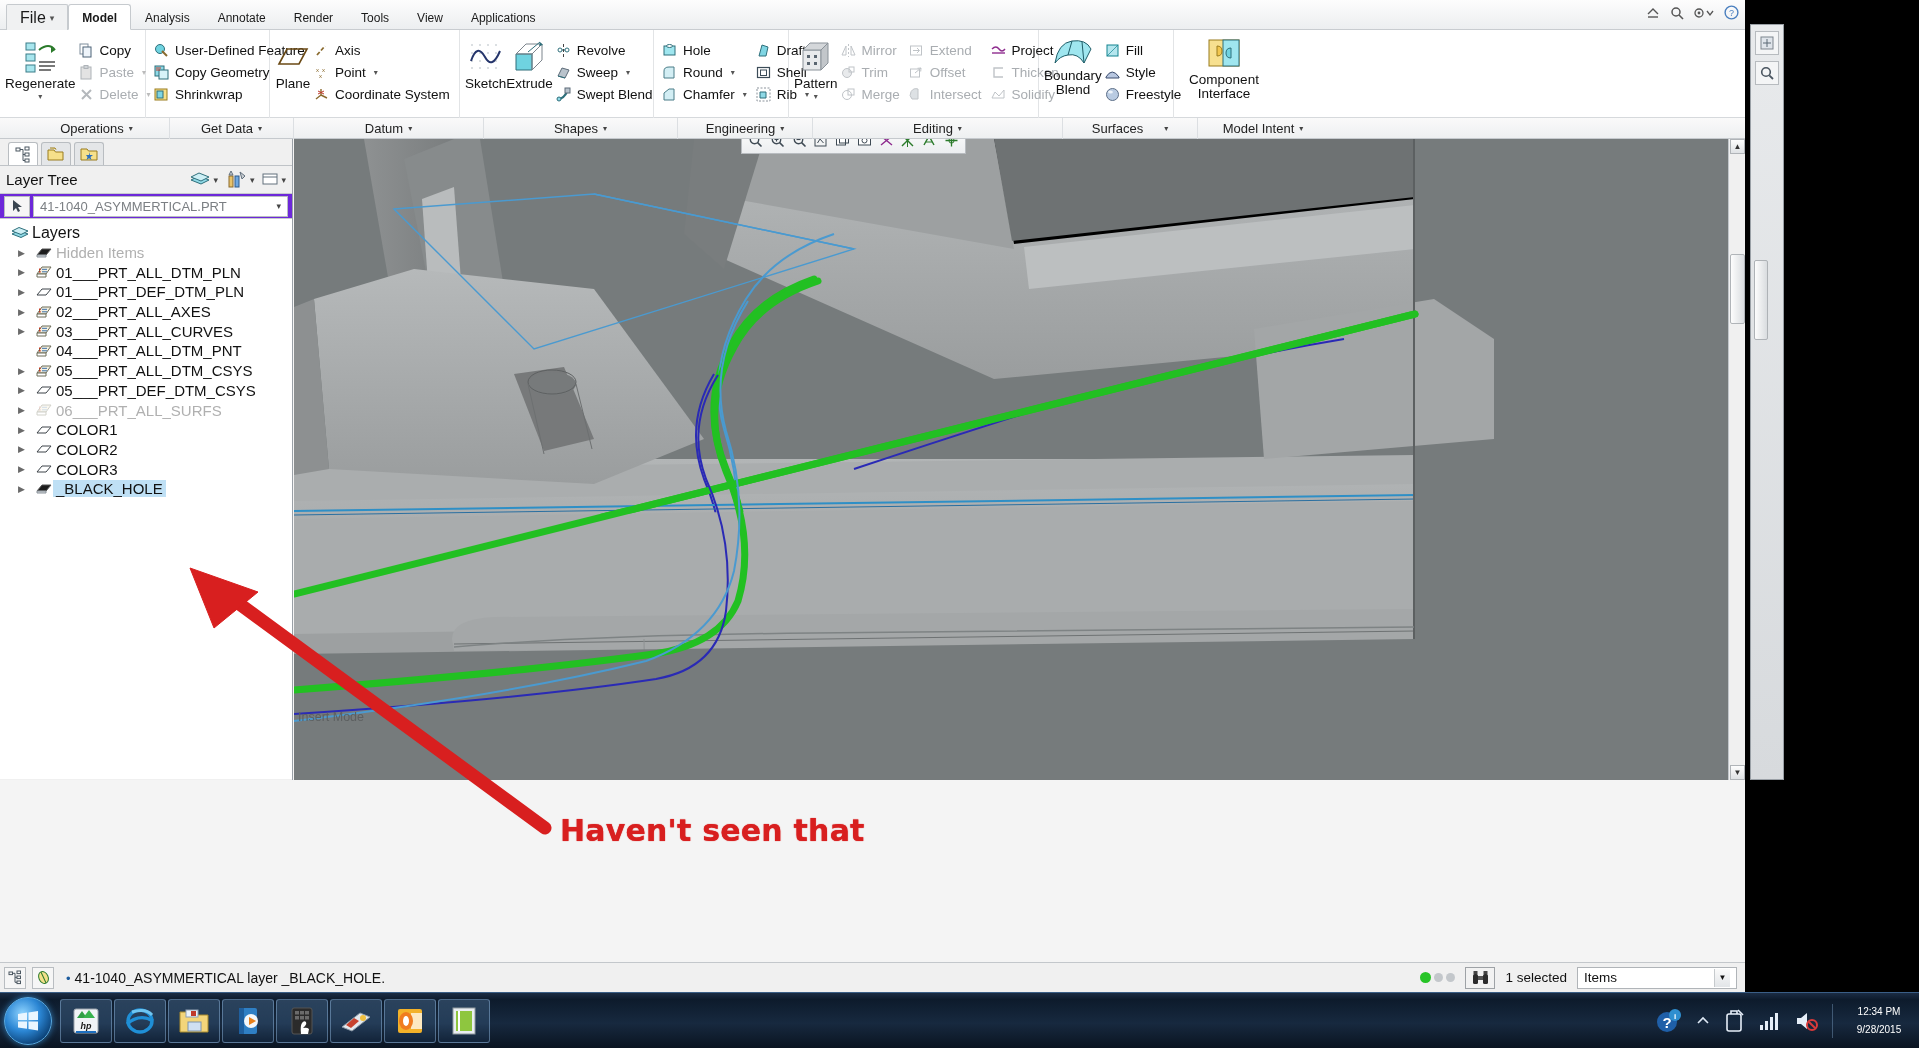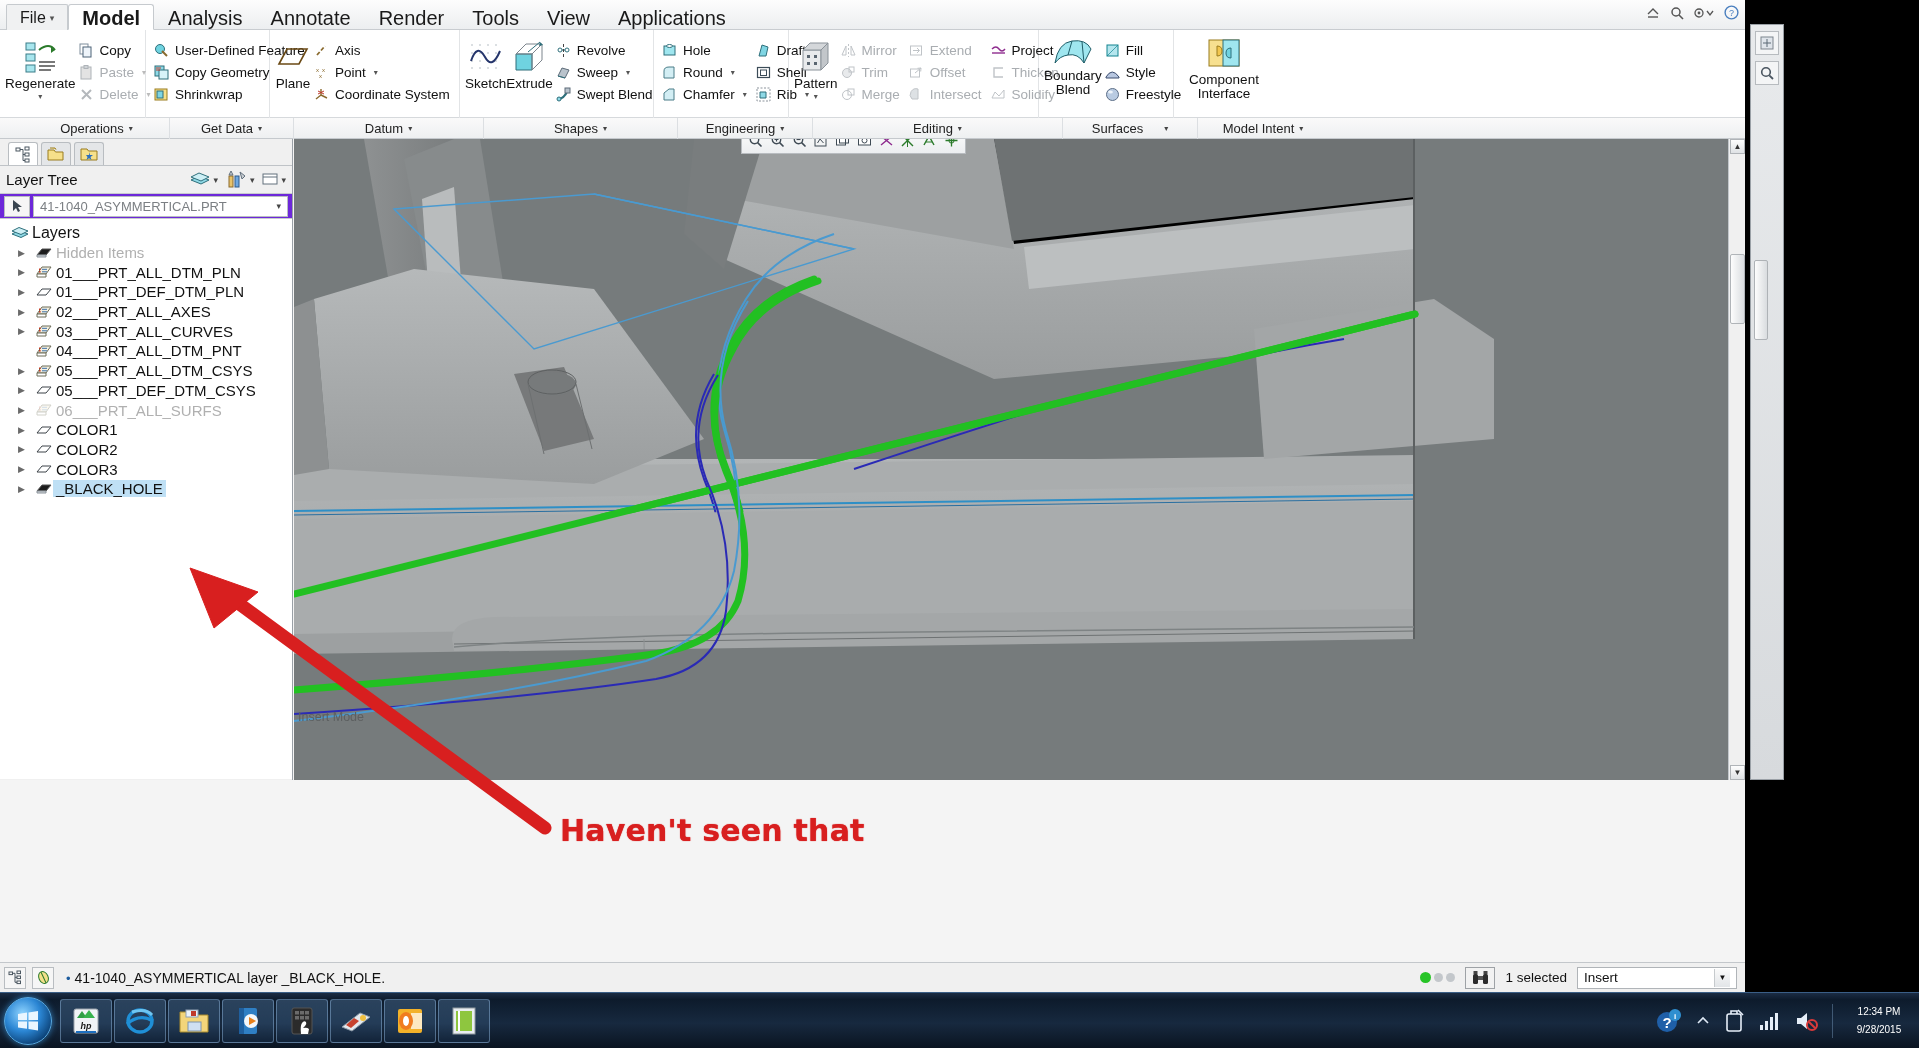--- a/index.html
+++ b/index.html
@@ -40,21 +40,21 @@
     position: relative;
     height: 30px;
     background: linear-gradient(#fdfdfd, #eceef0);
     border-bottom: 1px solid #c8ccd0;
     display: flex; align-items: flex-end;
     padding-left: 6px;
   }
   .tab {
     height: 26px; line-height: 26px;
     padding: 0 13px;
-    font-size: 20px; color: #1a1a1a;
+    font-size: 12px; color: #1a1a1a;
     border: 1px solid transparent;
     border-bottom: none;
     position: relative; top: 1px;
     white-space: nowrap;
   }
   .tab.file {
     background: #f0f1f2; border-color: #c6cace;
     border-radius: 2px 2px 0 0;
     font-size: 16px;
   }
@@ -1247,21 +1247,21 @@
           <svg width="17" height="15" viewBox="0 0 17 15">
             <rect x="1" y="4" width="5" height="10" rx="1.5" fill="#2c2c2c"></rect>
             <rect x="11" y="4" width="5" height="10" rx="1.5" fill="#2c2c2c"></rect>
             <rect x="6" y="6" width="5" height="4" fill="#555"></rect>
             <rect x="1.5" y="1" width="4" height="3" fill="#444"></rect>
             <rect x="11.5" y="1" width="4" height="3" fill="#444"></rect>
           </svg>
         </div>
         <div class="sel-txt">1 selected</div>
         <div class="smartbox">
-          <span>Insert</span>
+          <span>Items</span>
           <span class="dn">▼</span>
         </div>
       </div>
     </div>
   </div>
 
   <div class="annot">
     <svg width="1919" height="1048" viewBox="0 0 1919 1048">
       <g stroke="#d81f1f" fill="#d81f1f">
         <path d="M545 828 L215 586" stroke-width="13" stroke-linecap="round" fill="none"></path>

